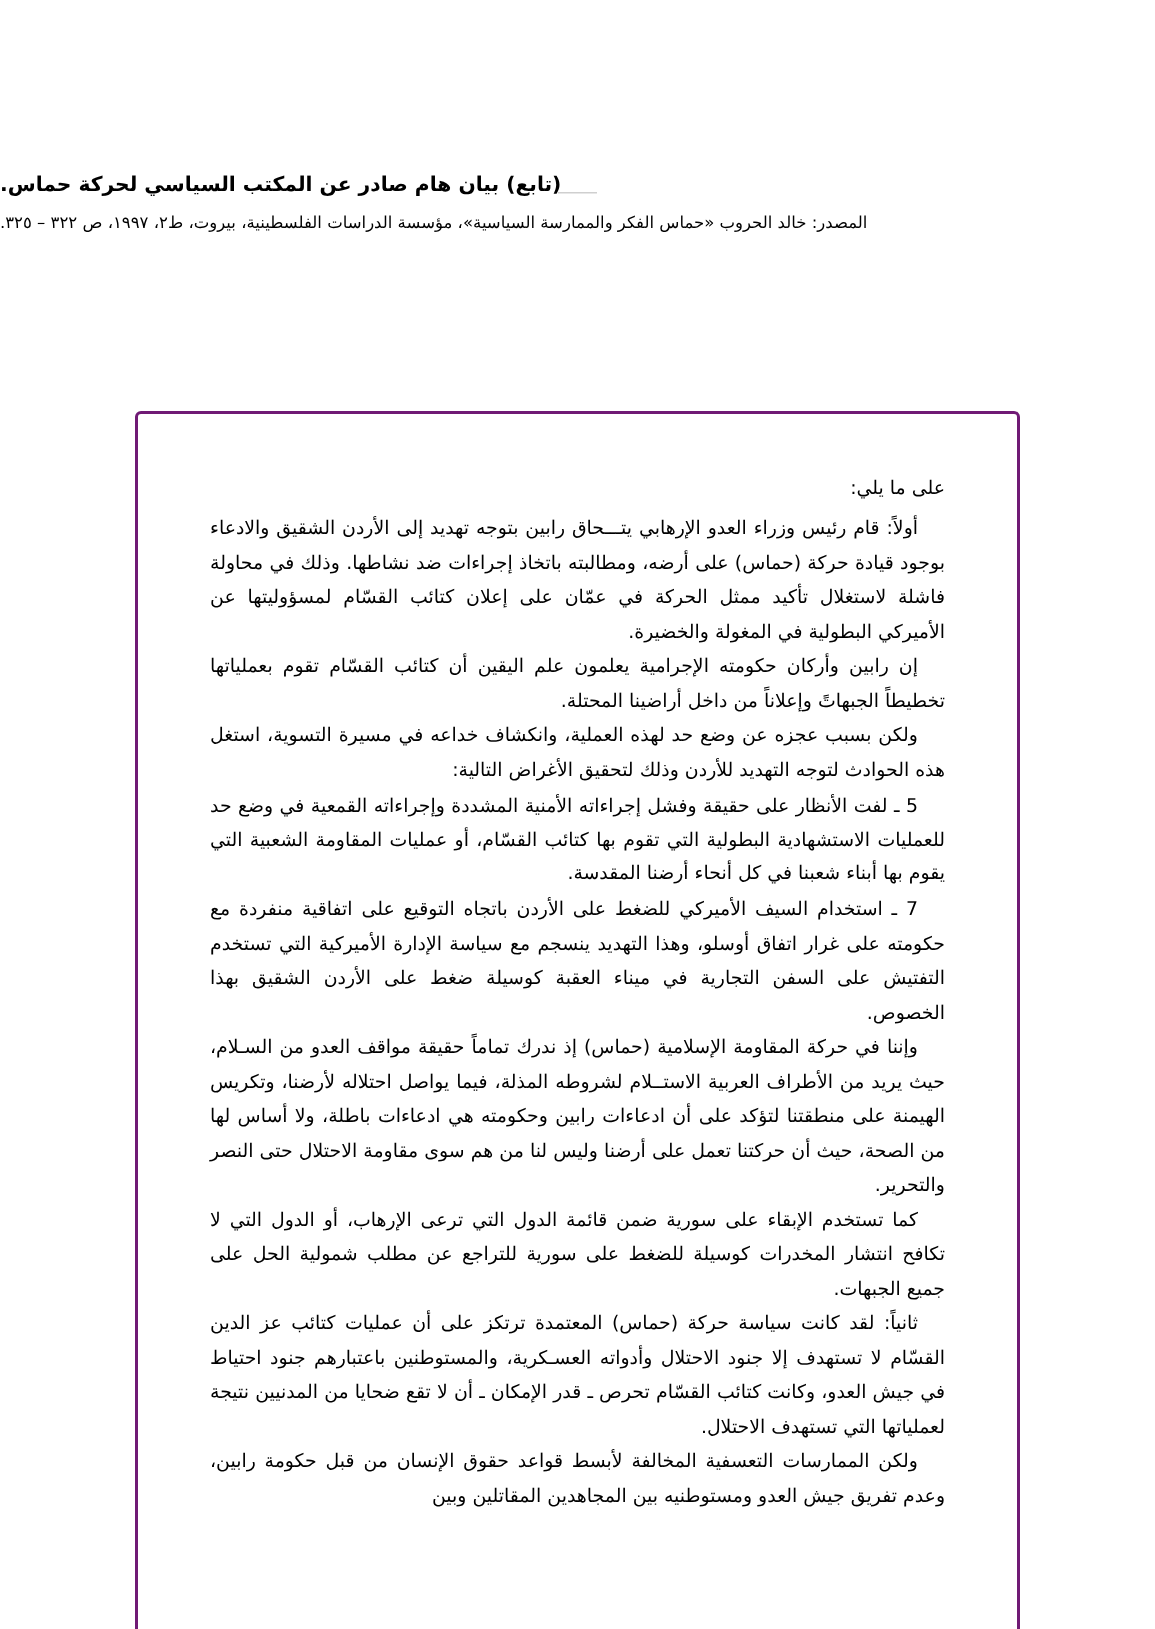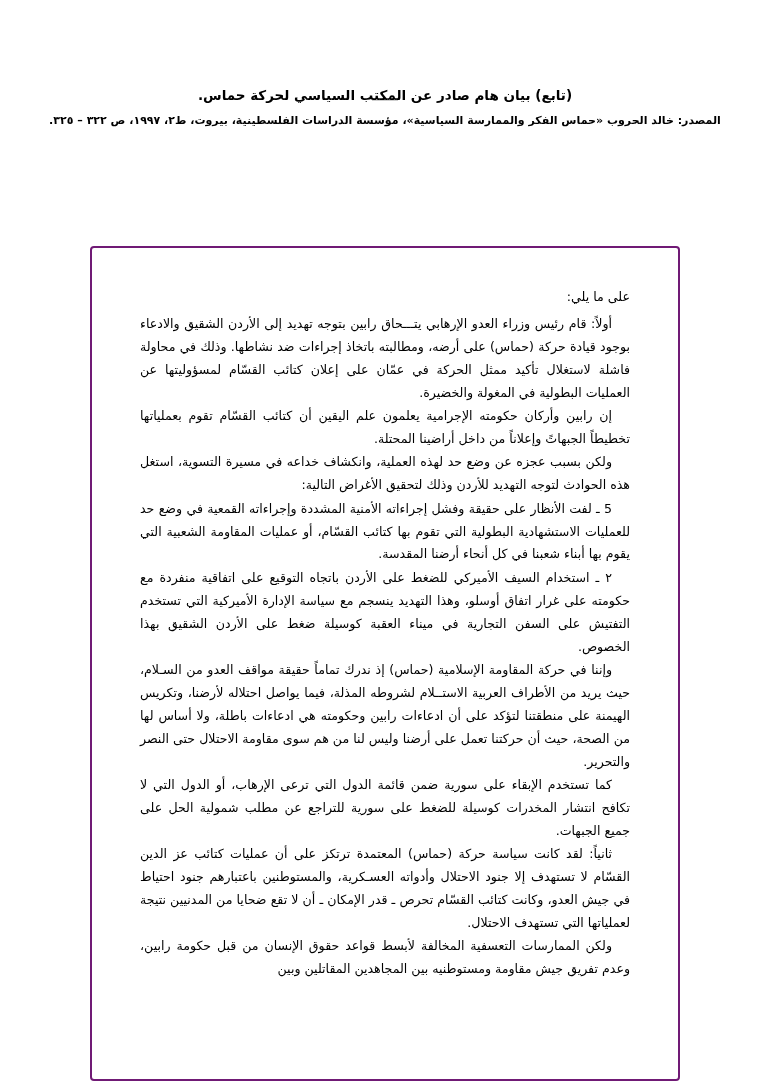--- a/index.html
+++ b/index.html
@@ -15,33 +15,33 @@
     position: relative;
     overflow: hidden;
   }
   .page {
     width: 770px;
     height: 1086px;
     position: relative;
     box-sizing: border-box;
   }
   .header {
-    text-align: center;
-    margin-top: 86px;
+    text-align: left;
+    margin-top: 114px;
   }
   .doc-title {
     font-size: 13.5px;
     font-weight: bold;
     letter-spacing: 0px;
     line-height: 1.4;
     direction: rtl;
   }
   .doc-source {
     font-size: 11px;
-    font-weight: bold;
+    font-weight: normal;
     margin-top: 9px;
     direction: rtl;
     letter-spacing: 0px;
   }
   .framed {
     position: absolute;
     top: 160px;
     right: 90px;
     left: 90px;
     height: 835px;
@@ -83,25 +83,25 @@
   <div class="top-tick"></div>
 
   <div class="header">
     <div class="doc-title">(تابع) بيان هام صادر عن المكتب السياسي لحركة حماس.</div>
     <div class="doc-source">المصدر: خالد الحروب «حماس الفكر والممارسة السياسية»، مؤسسة الدراسات الفلسطينية، بيروت، ط٢، ١٩٩٧، ص ٣٢٢ – ٣٢٥.</div>
   </div>
 
   <div class="framed">
     <div class="body-text">
       <p class="lead">على ما يلي:</p>
-      <p>أولاً: قام رئيس وزراء العدو الإرهابي يتـــحاق رابين بتوجه تهديد إلى الأردن الشقيق والادعاء بوجود قيادة حركة (حماس) على أرضه، ومطالبته باتخاذ إجراءات ضد نشاطها. وذلك في محاولة فاشلة لاستغلال تأكيد ممثل الحركة في عمّان على إعلان كتائب القسّام لمسؤوليتها عن العمليات البطولية في المغولة والخضيرة.</p>
+      <p>أولاً: قام رئيس وزراء العدو الإرهابي يتـــحاق رابين بتوجه تهديد إلى الأردن الشقيق والادعاء بوجود قيادة حركة (حماس) على أرضه، ومطالبته باتخاذ إجراءات ضد نشاطها. وذلك في محاولة فاشلة لاستغلال تأكيد ممثل الحركة في عمّان على إعلان كتائب القسّام لمسؤوليتها عن الأميركي البطولية في المغولة والخضيرة.</p>
       <p>إن رابين وأركان حكومته الإجرامية يعلمون علم اليقين أن كتائب القسّام تقوم بعملياتها تخطيطاً الجبهاتً وإعلاناً من داخل أراضينا المحتلة.</p>
       <p>ولكن بسبب عجزه عن وضع حد لهذه العملية، وانكشاف خداعه في مسيرة التسوية، استغل هذه الحوادث لتوجه التهديد للأردن وذلك لتحقيق الأغراض التالية:</p>
       <p>5 ـ لفت الأنظار على حقيقة وفشل إجراءاته الأمنية المشددة وإجراءاته القمعية في وضع حد للعمليات الاستشهادية البطولية التي تقوم بها كتائب القسّام، أو عمليات المقاومة الشعبية التي يقوم بها أبناء شعبنا في كل أنحاء أرضنا المقدسة.</p>
-      <p>٢ ـ استخدام السيف الأميركي للضغط على الأردن باتجاه التوقيع على اتفاقية منفردة مع حكومته على غرار اتفاق أوسلو، وهذا التهديد ينسجم مع سياسة الإدارة الأميركية التي تستخدم التفتيش على السفن التجارية في ميناء العقبة كوسيلة ضغط على الأردن الشقيق بهذا الخصوص.</p>
+      <p>7 ـ استخدام السيف الأميركي للضغط على الأردن باتجاه التوقيع على اتفاقية منفردة مع حكومته على غرار اتفاق أوسلو، وهذا التهديد ينسجم مع سياسة الإدارة الأميركية التي تستخدم التفتيش على السفن التجارية في ميناء العقبة كوسيلة ضغط على الأردن الشقيق بهذا الخصوص.</p>
       <p>وإننا في حركة المقاومة الإسلامية (حماس) إذ ندرك تماماً حقيقة مواقف العدو من السـلام، حيث يريد من الأطراف العربية الاستــلام لشروطه المذلة، فيما يواصل احتلاله لأرضنا، وتكريس الهيمنة على منطقتنا لتؤكد على أن ادعاءات رابين وحكومته هي ادعاءات باطلة، ولا أساس لها من الصحة، حيث أن حركتنا تعمل على أرضنا وليس لنا من هم سوى مقاومة الاحتلال حتى النصر والتحرير.</p>
       <p>كما تستخدم الإبقاء على سورية ضمن قائمة الدول التي ترعى الإرهاب، أو الدول التي لا تكافح انتشار المخدرات كوسيلة للضغط على سورية للتراجع عن مطلب شمولية الحل على جميع الجبهات.</p>
       <p>ثانياً: لقد كانت سياسة حركة (حماس) المعتمدة ترتكز على أن عمليات كتائب عز الدين القسّام لا تستهدف إلا جنود الاحتلال وأدواته العسـكرية، والمستوطنين باعتبارهم جنود احتياط في جيش العدو، وكانت كتائب القسّام تحرص ـ قدر الإمكان ـ أن لا تقع ضحايا من المدنيين نتيجة لعملياتها التي تستهدف الاحتلال.</p>
-      <p>ولكن الممارسات التعسفية المخالفة لأبسط قواعد حقوق الإنسان من قبل حكومة رابين، وعدم تفريق جيش مقاومة ومستوطنيه بين المجاهدين المقاتلين وبين</p>
+      <p>ولكن الممارسات التعسفية المخالفة لأبسط قواعد حقوق الإنسان من قبل حكومة رابين، وعدم تفريق جيش العدو ومستوطنيه بين المجاهدين المقاتلين وبين</p>
     </div>
   </div>
 
 </div>
 
 </body></html>

